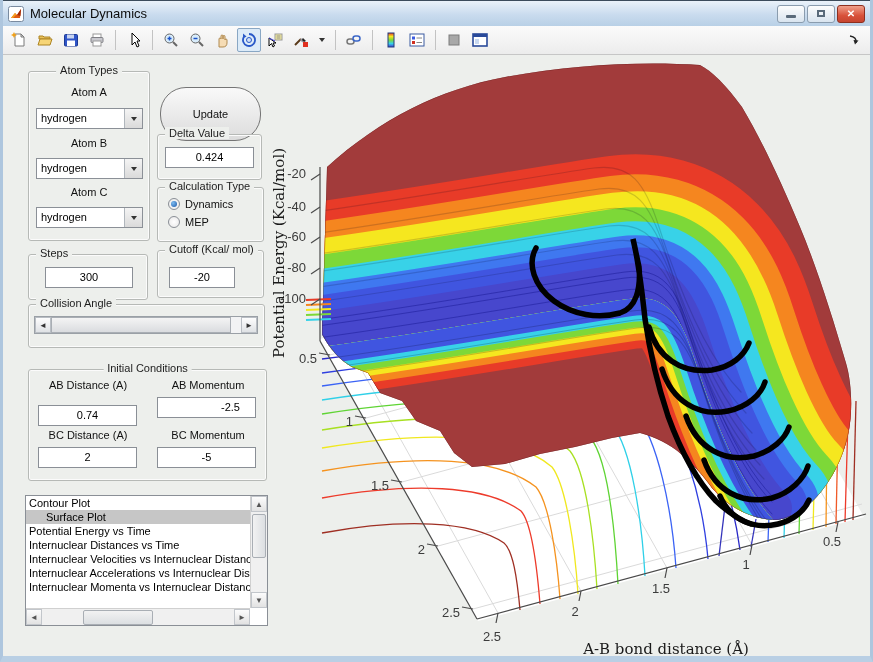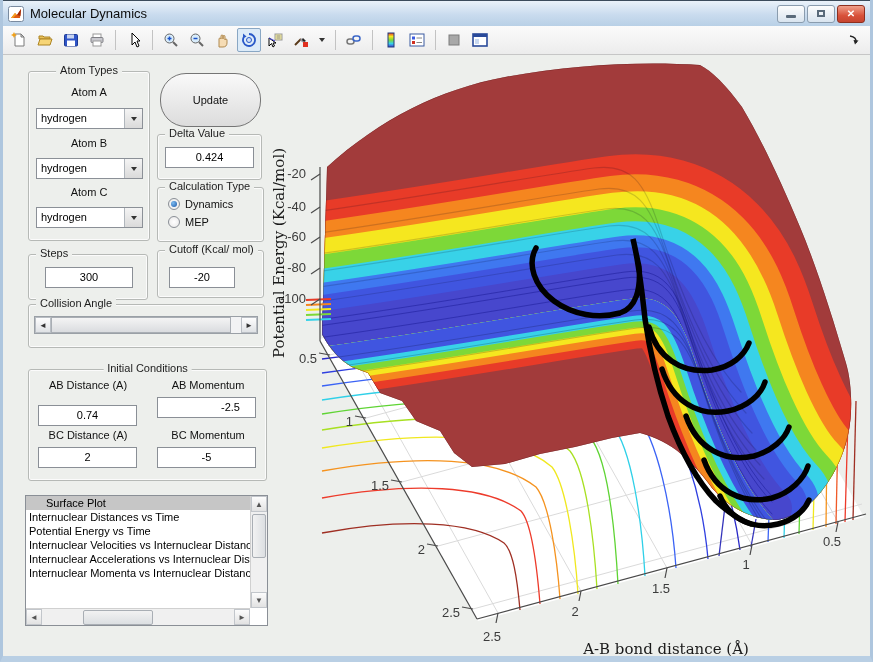--- a/index.html
+++ b/index.html
@@ -411,21 +411,21 @@
         </span>
     </div>
     <span class="lab" style="left:25px;top:131px;width:122px;">Atom C</span>
     <div class="combo" style="left:33px;top:152px;width:107px;height:21px;">
       <span class="tx">hydrogen</span>
       <span class="ar">
           <span class="tri"></span>
         </span>
     </div>
 
-    <div class="pushbtn" style="left:157px;top:18px;width:99px;height:52px;border-radius:26px;">Update</div>
+    <div class="pushbtn" style="left:157px;top:32px;width:99px;height:52px;border-radius:26px;">Update</div>
 
     <div class="gb" style="left:154px;top:79px;width:105px;height:46px;">
       <span class="gbt l">Delta Value</span>
     </div>
     <div class="edit" style="left:162px;top:92px;width:89px;height:21px;">0.424</div>
 
     <div class="gb" style="left:154px;top:132px;width:107px;height:55px;">
       <span class="gbt l">Calculation Type</span>
     </div>
     <div class="radio-row" style="left:165px;top:143px;">
@@ -463,23 +463,24 @@
     <span class="lab" style="left:150px;top:324px;width:110px;">AB Momentum</span>
     <div class="edit" style="left:35px;top:350px;width:99px;height:21px;">0.74</div>
     <div class="edit" style="left:154px;top:342px;width:99px;height:21px;padding-left:48px;">-2.5</div>
     <span class="lab" style="left:30px;top:374px;width:110px;">BC Distance (A)</span>
     <span class="lab" style="left:150px;top:374px;width:110px;">BC Momentum</span>
     <div class="edit" style="left:35px;top:392px;width:99px;height:21px;">2</div>
     <div class="edit" style="left:154px;top:392px;width:99px;height:21px;">-5</div>
 
     <div class="listbox" style="left:22px;top:440px;width:243px;height:131px;">
       <div class="lrows">
+        <div class="lrow">Contour Plot</div>
         <div class="lrow sel">Surface Plot</div>
+        <div class="lrow">Potential Energy vs Time</div>
         <div class="lrow">Internuclear Distances vs Time</div>
-        <div class="lrow">Potential Energy vs Time</div>
         <div class="lrow">Internuclear Velocities vs Internuclear Distance</div>
         <div class="lrow">Internuclear Accelerations vs Internuclear Distance</div>
         <div class="lrow">Internuclear Momenta vs Internuclear Distance</div>
       </div>
       <div class="vsb">
         <div class="sbtn">▲</div>
         <div class="vthumb"></div>
         <div class="sbtn" style="position:absolute;bottom:0;">▼</div>
       </div>
       <div class="hsb">

